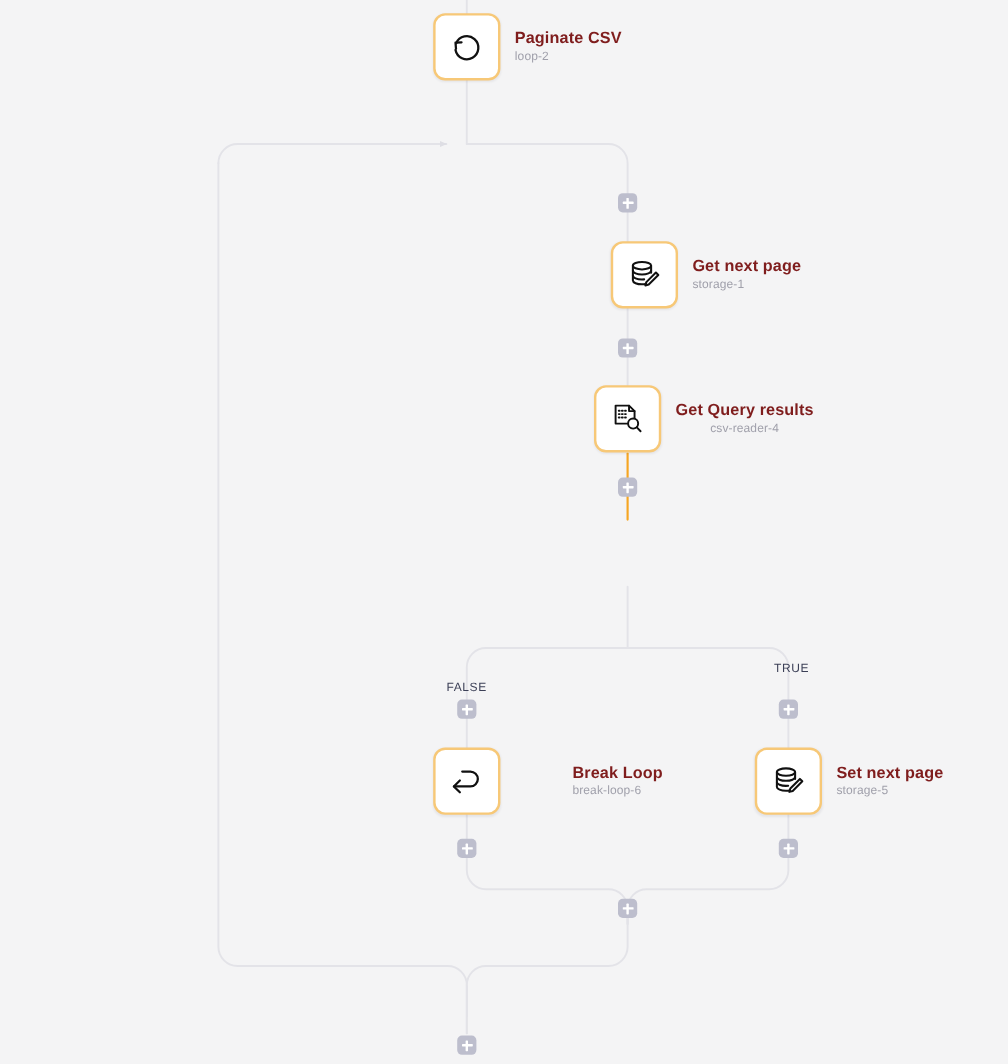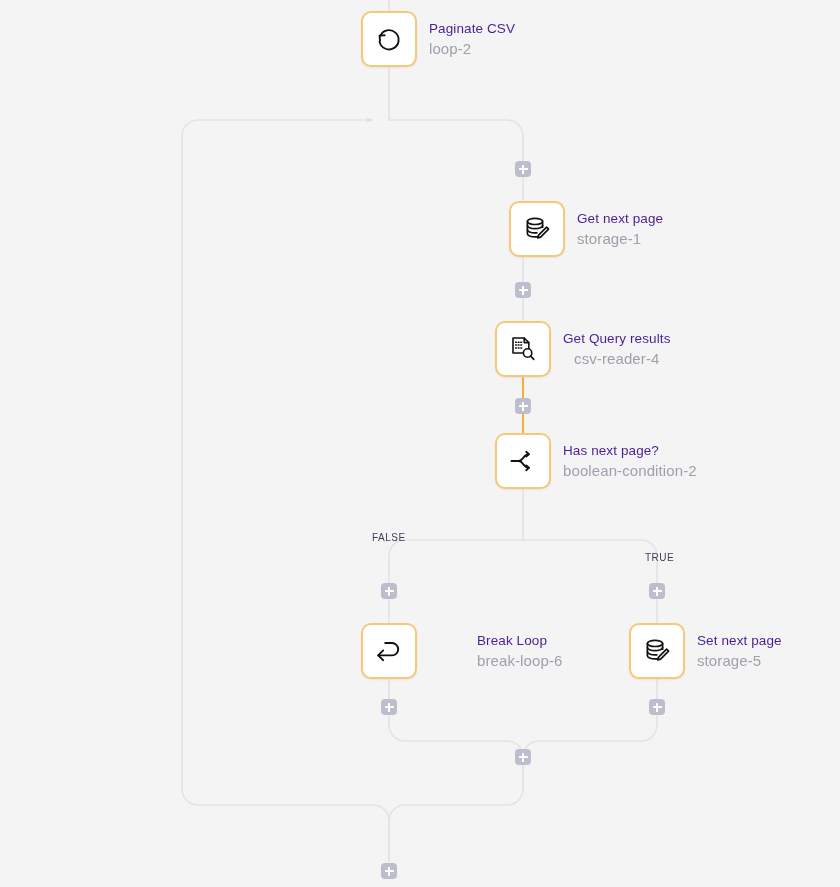--- a/index.html
+++ b/index.html
@@ -49,26 +49,26 @@
     flex: none;
   }
   .node-box svg { display: block; }
   .node-text {
     margin-left: 12px;
     white-space: nowrap;
     line-height: 1.28;
   }
   .node-title {
     font-size: 13.5px;
-    font-weight: normal;
-    color: #4c1d95;
+    font-weight: bold;
+    color: #7f1d1d;
     letter-spacing: .1px;
   }
   .node-sub {
-    font-size: 15px;
+    font-size: 10px;
     color: #a0a0ab;
     margin-top: 2px;
     letter-spacing: .1px;
   }
 
   
   .plus {
     position: absolute;
     width: 16px;
     height: 16px;
@@ -198,37 +198,20 @@
           <path d="M22.7,22.1 L25.8,25.4"></path>
         </svg>
       </span>
     </div>
     <div class="node-text">
       <div class="node-title">Get Query results</div>
       <div class="node-sub">csv-reader-4</div>
     </div>
   </div>
 
-  <div class="node" style="left:495px; top:433px;">
-    <div class="node-box">
-      <span>
-        <svg width="30" height="30" viewBox="0 0 30 30" fill="none" stroke="#111111" stroke-width="1.8" stroke-linecap="round" stroke-linejoin="round">
-          <path d="M3.4,15 L11.0,15"></path>
-          <path d="M11.0,15 C15.0,15 15.6,8.2 20.6,8.2"></path>
-          <path d="M11.0,15 C15.0,15 15.6,21.8 20.6,21.8"></path>
-          <path d="M18.2,5.8 L21.0,8.2 L18.2,10.6"></path>
-          <path d="M18.2,19.4 L21.0,21.8 L18.2,24.2"></path>
-        </svg>
-      </span>
-    </div>
-    <div class="node-text">
-      <div class="node-title">Has next page?</div>
-      <div class="node-sub">boolean-condition-2</div>
-    </div>
-  </div>
 
   <div class="node" style="left:361px; top:623px;gap:48px;">
     <div class="node-box">
       <span>
         <svg width="30" height="30" viewBox="0 0 30 30" fill="none" stroke="#111111" stroke-width="1.9" stroke-linecap="round" stroke-linejoin="round">
           <path d="M4.4,19.4 L18.0,19.4 a6.2,6.2 0 0 0 0,-12.4 L11.2,7.0"></path>
           <path d="M9.2,14.4 L4.2,19.4 L9.2,24.2"></path>
         </svg>
       </span>
     </div>
@@ -250,21 +233,21 @@
           <path d="M24.6,13.1 l2.0,2.0 l-8.0,8.0 l-2.8,0.8 l0.8,-2.8 z"></path>
         </svg>
       </span>
     </div>
     <div class="node-text">
       <div class="node-title">Set next page</div>
       <div class="node-sub">storage-5</div>
     </div>
   </div>
 
-  <div class="branch-label" style="left:372px; top:532px;">FALSE</div>
+  <div class="branch-label" style="left:372px; top:568px;">FALSE</div>
   <div class="branch-label" style="left:645px; top:552px;">TRUE</div>
 
   <div class="plus" style="left:515px; top:161px;"></div>
   <div class="plus" style="left:515px; top:282px;"></div>
   <div class="plus" style="left:515px; top:398px;"></div>
   <div class="plus" style="left:381px; top:583px;"></div>
   <div class="plus" style="left:649px; top:583px;"></div>
   <div class="plus" style="left:381px; top:699px;"></div>
   <div class="plus" style="left:649px; top:699px;"></div>
   <div class="plus" style="left:515px; top:749px;"></div>

